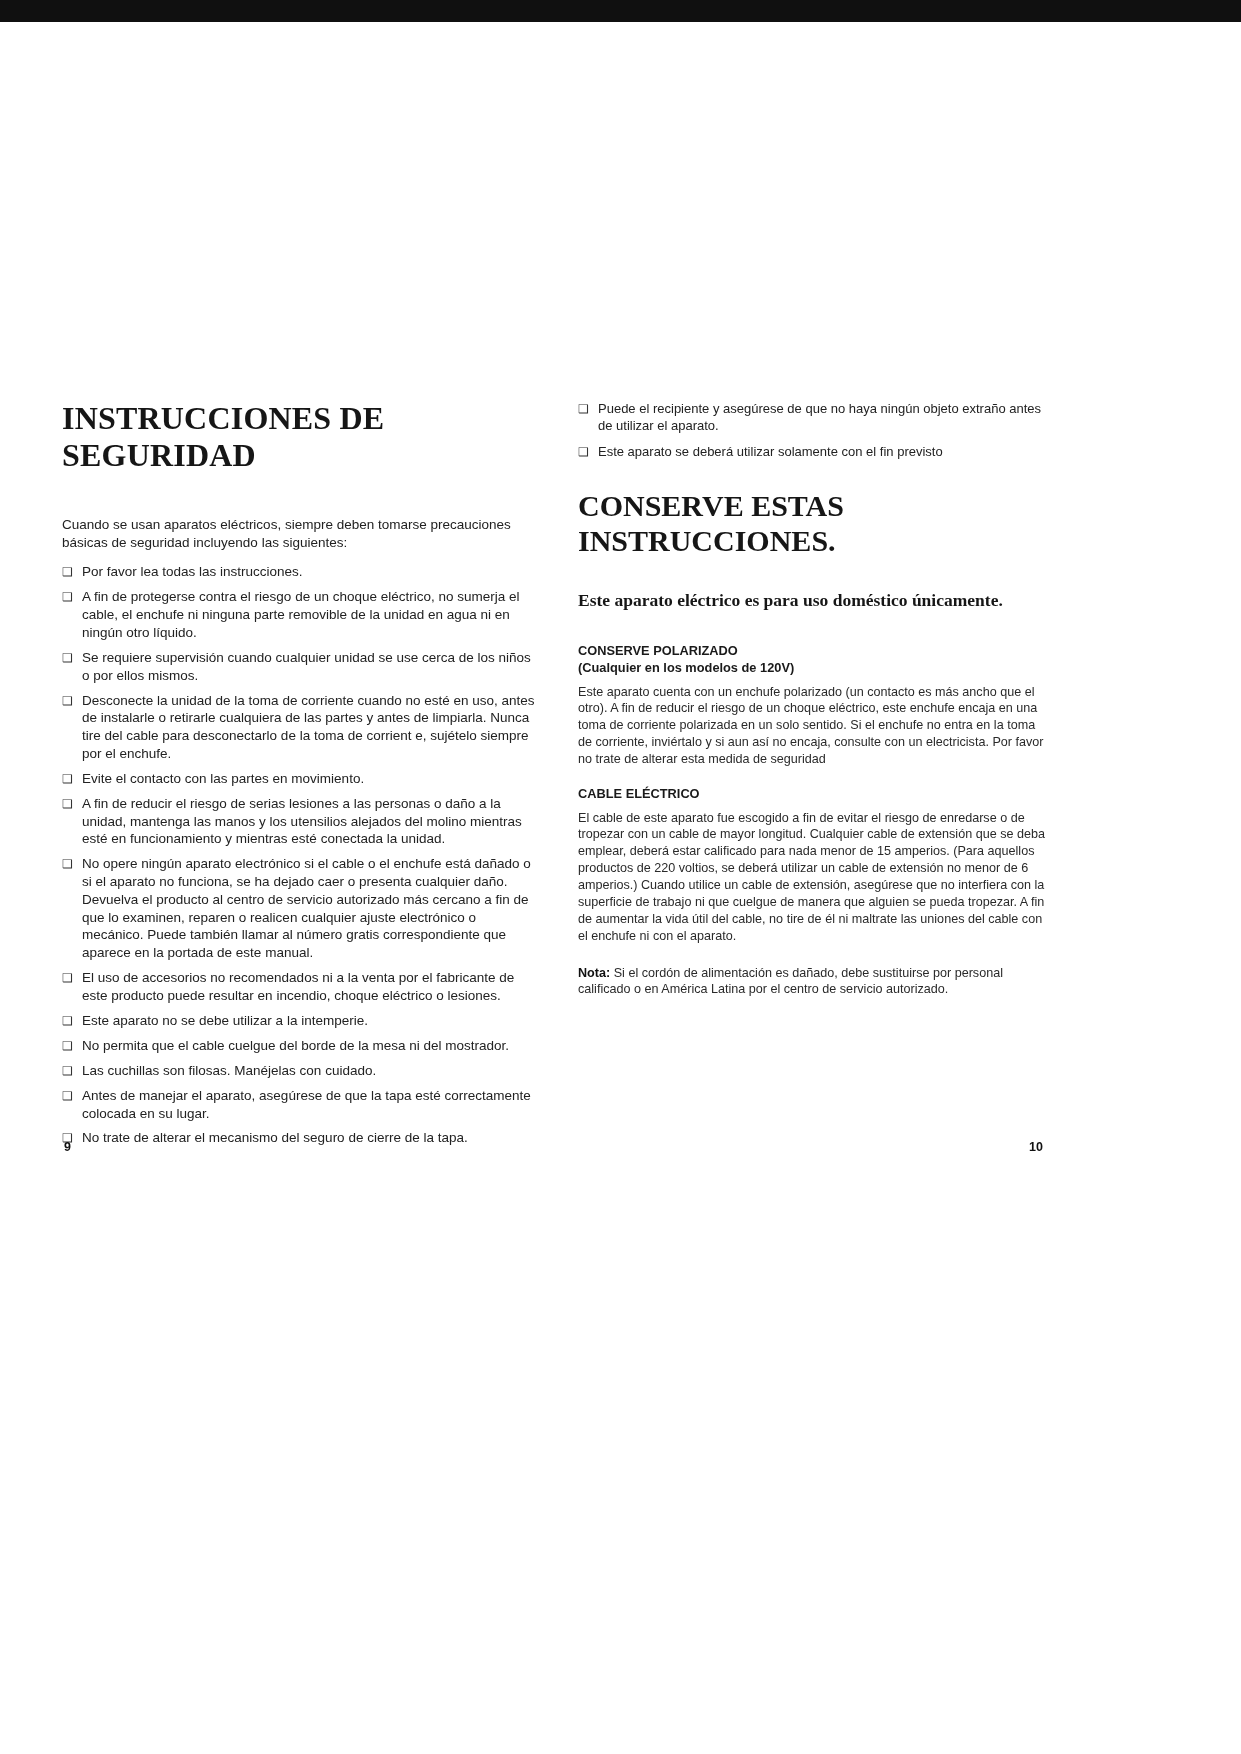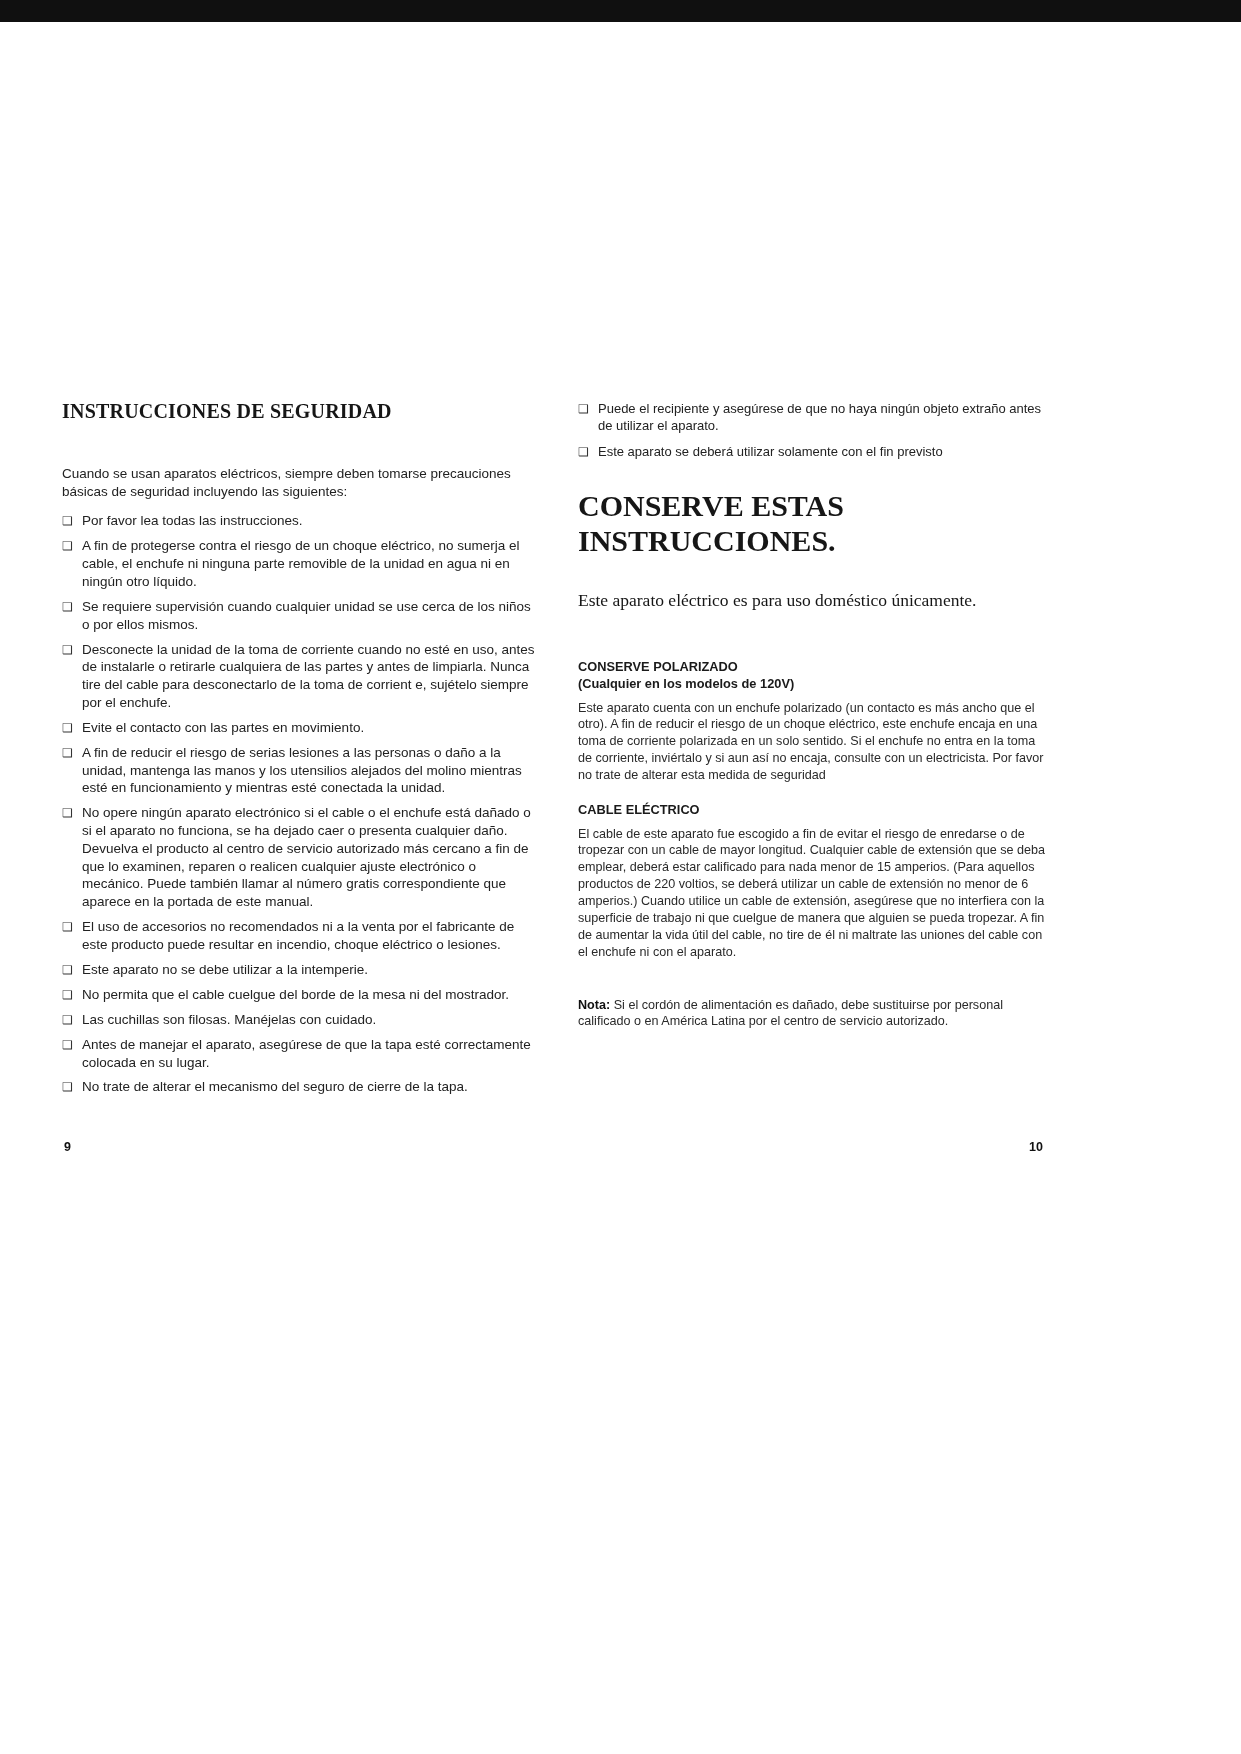--- a/index.html
+++ b/index.html
@@ -22,21 +22,21 @@
     background: #101010;
   }
   .col-left {
     position: absolute; left: 62px; top: 400px; width: 474px;
   }
   .col-right {
     position: absolute; left: 578px; top: 400px; width: 470px;
   }
   .doc-title {
     font-family: "Liberation Serif", serif;
-    font-size: 20px; font-weight: bold; color: #161616;
+    font-size: 32px; font-weight: bold; color: #161616;
     letter-spacing: 0.2px;
     margin-bottom: 42px;
   }
   .intro {
     font-size: 13.5px; line-height: 1.35; margin-bottom: 11px; color: #222;
   }
   ul.bullets { list-style: none; }
   .bullet {
     display: flex; gap: 7px;
     font-size: 13.5px; line-height: 1.32;
@@ -50,34 +50,34 @@
   .big-title {
     font-family: "Liberation Serif", serif;
     font-size: 30px; font-weight: bold; color: #161616;
     line-height: 1.15;
     width: 340px;
     margin-top: 28px;
     margin-bottom: 32px;
   }
   .subtitle {
     font-family: "Liberation Serif", serif;
-    font-size: 17.5px; font-weight: normal; color: #161616;
-    margin-bottom: 48px;
+    font-size: 17.5px; font-weight: bold; color: #161616;
+    margin-bottom: 32px;
   }
   .section { margin-bottom: 18px; }
   .section-heading, .section-subheading {
     font-size: 12.8px; font-weight: bold; color: #1a1a1a; line-height: 1.3;
   }
   .section-body {
     font-size: 12.6px; line-height: 1.34; color: #2a2a2a;
     margin-top: 7px;
   }
   .note {
     font-size: 12.6px; line-height: 1.34; color: #2a2a2a;
-    margin-top: 36px;
+    margin-top: 20px;
   }
   .note b { color: #111; }
   .pagenum {
     position: absolute; top: 1140px;
     font-size: 12.5px; font-weight: bold; color: #111;
   }
   .pagenum-left { left: 64px; }
   .pagenum-right { left: 1028px; width: 16px; text-align: center; }
 </style>
 </head>

